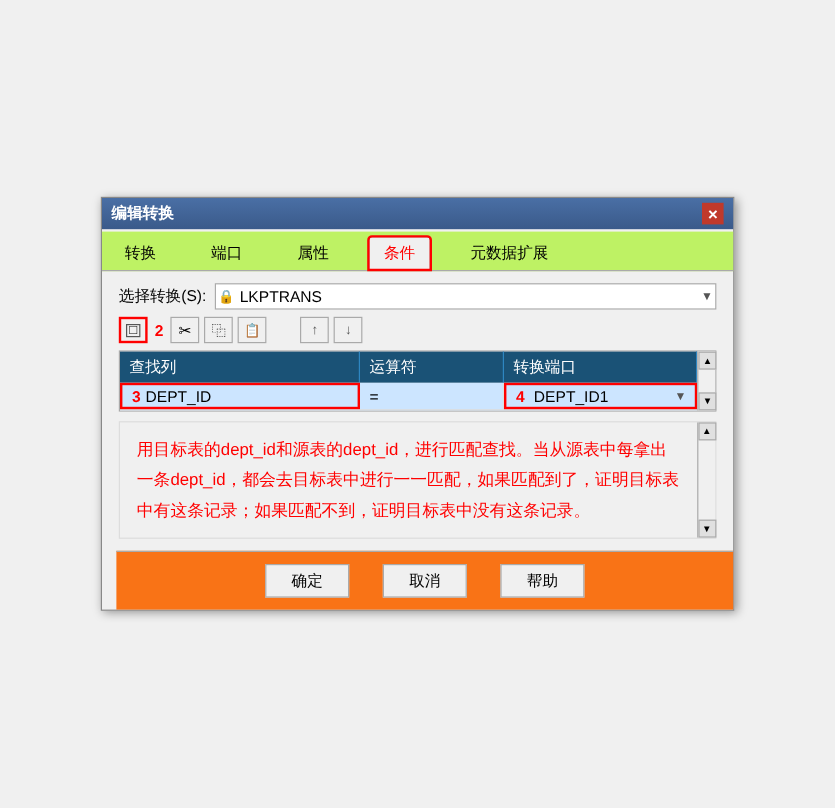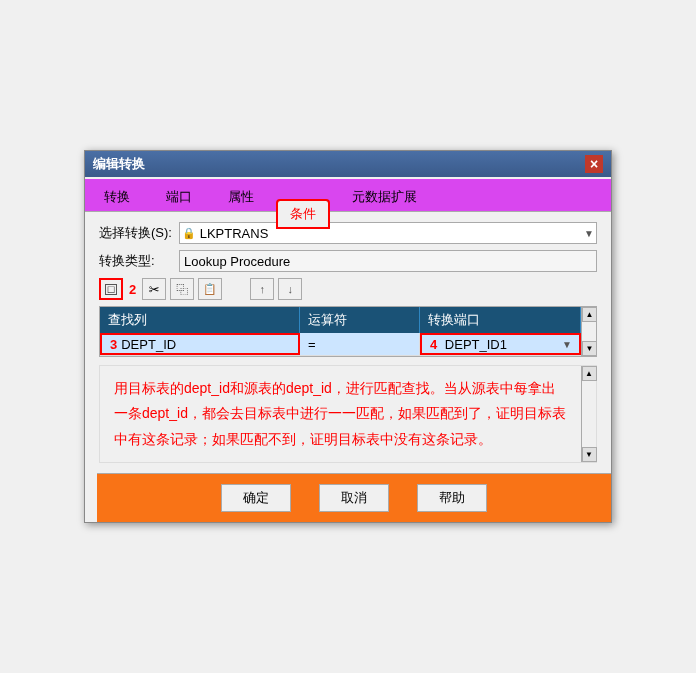--- a/index.html
+++ b/index.html
@@ -49,24 +49,24 @@
       height: 18px;
       display: flex;
       align-items: center;
       justify-content: center;
       font-weight: bold;
       line-height: 1;
     }
 
     .tabs-row {
       display: flex;
-      background: #d946ef;
+      background: #bef264;
       border-bottom: 1px solid #aaa;
       padding: 4px 6px 0 6px;
-      gap: 10px;
+      gap: 20px;
       margin-top: 2px;
       align-items: flex-end;
     }
 
     .tab {
       padding: 4px 12px;
       font-size: 13px;
       cursor: pointer;
       border: 1px solid transparent;
       background: transparent;
@@ -75,21 +75,21 @@
 
     .tab.active {
       background: #f0f0f0;
       border: 1px solid #aaa;
       border-bottom: 1px solid #f0f0f0;
       font-weight: normal;
       color: red;
       outline: 2px solid red;
       outline-offset: -1px;
       position: relative;
-      top: 17px;
+      top: 0;
       z-index: 1;
     }
 
     .tab:not(.active) {
       color: #000;
     }
 
     .dialog-body {
       padding: 10px 14px;
       flex: 1;
@@ -361,28 +361,20 @@
         <div class="form-select">
           <span style="display:flex;align-items:center;gap:4px;">
             <span style="font-size:11px;">🔒</span>
             <span>LKPTRANS</span>
           </span>
           <span class="form-select-arrow">▼</span>
         </div>
       </div>
     </div>
 
-    <div class="form-row">
-      <div class="form-label">
-        <span>转换类型:</span>
-      </div>
-      <div class="form-input-wrap">
-        <div class="form-static">Lookup Procedure</div>
-      </div>
-    </div>
 
     <div class="toolbar">
       <button class="toolbar-btn highlighted">
         <span style="font-size:11px; border:1px solid #555; width:12px; height:11px; display:flex; align-items:center; justify-content:center;">□</span>
       </button>
       <span class="red-number">2</span>
       <button class="toolbar-btn">
         <span>✂</span>
       </button>
       <button class="toolbar-btn">

